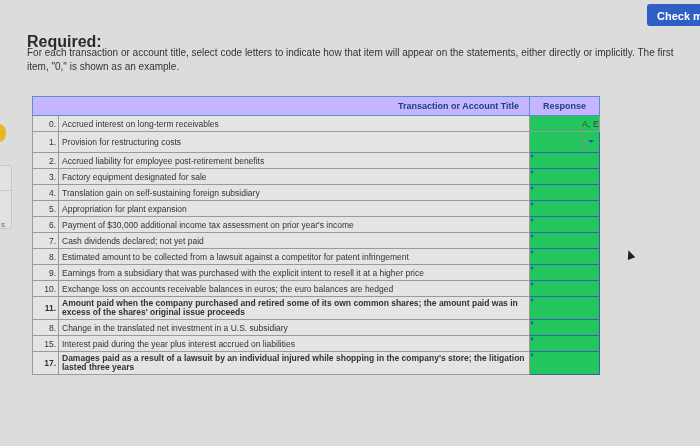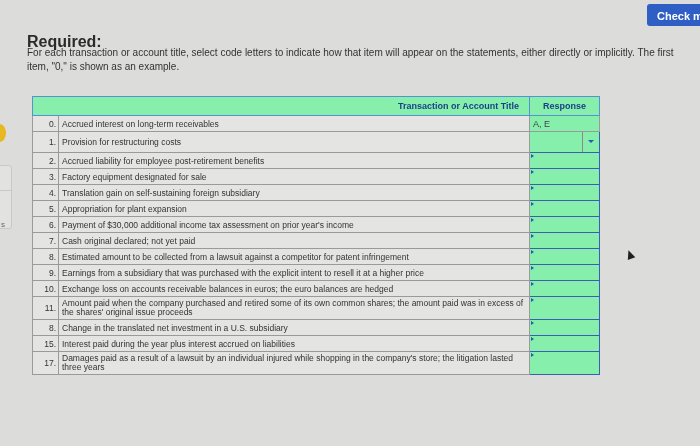--- a/index.html
+++ b/index.html
@@ -30,32 +30,32 @@
     position:absolute; left:27px; top:33px; font-size:16px; font-weight:bold; color:#2b2b2b;
   }
   .instructions {
     position:absolute; left:27px; top:46px; width:670px; font-size:10px; line-height:14px; color:#333;
   }
   .table {
     position:absolute; left:32px; top:96px; width:568px;
     border-collapse:collapse; font-size:8.5px; color:#333;
   }
   .table th {
-    background:#86efac; color:#1c3f8a; font-weight:bold; font-size:9px; height:18px; padding:0 4px;
+    background:#c4b5fd; color:#1c3f8a; font-weight:bold; font-size:9px; height:18px; padding:0 4px;
     border:1px solid #5a8fd8;
   }
   .table th.title-col { text-align:right; padding-right:10px; }
   .table td {
     border:1px solid #9a9a9a; background:#e4e4e3; padding:0 3px; height:15px; vertical-align:middle;
   }
   .table td.num { width:20px; text-align:right; padding-right:2px; font-size:8.5px; }
-  .table td.resp { width:66px; padding:0; border:1.5px solid #3a5fb0; background:#86efac; position:relative; }
+  .table td.resp { width:66px; padding:0; border:1.5px solid #3a5fb0; background:#22c55e; position:relative;text-align:right; }
   .table td.resp.ex { border:1px solid #9a9a9a; padding-left:3px; font-size:9px; color:#444; }
   .table tr.tall td { height:20px; }
-  .table tr.tall2 td { height:22px; line-height:9px; }
+  .table tr.tall2 td { height:22px; line-height:9px;font-weight:bold; }
   .resp .flag {
     position:absolute; left:1px; top:1px; width:0; height:0;
     border-left:3px solid #2b57b8; border-top:2px solid transparent; border-bottom:2px solid transparent;
   }
   .resp.active { border:1.5px dotted #2b4ea8; }
   .resp .dd {
     position:absolute; right:0; top:0; bottom:0; width:16px; border-left:1px solid #8a8a8a;
   }
   .resp .dd .arrow {
     position:absolute; left:5px; top:8px; width:0; height:0;
@@ -133,21 +133,21 @@
     </tr>
     <tr>
       <td class="num">6.</td>
       <td>Payment of $30,000 additional income tax assessment on prior year's income</td>
       <td class="resp">
           <span class="flag"></span>
         </td>
     </tr>
     <tr>
       <td class="num">7.</td>
-      <td>Cash original declared; not yet paid</td>
+      <td>Cash dividends declared; not yet paid</td>
       <td class="resp">
           <span class="flag"></span>
         </td>
     </tr>
     <tr>
       <td class="num">8.</td>
       <td>Estimated amount to be collected from a lawsuit against a competitor for patent infringement</td>
       <td class="resp">
           <span class="flag"></span>
         </td>

